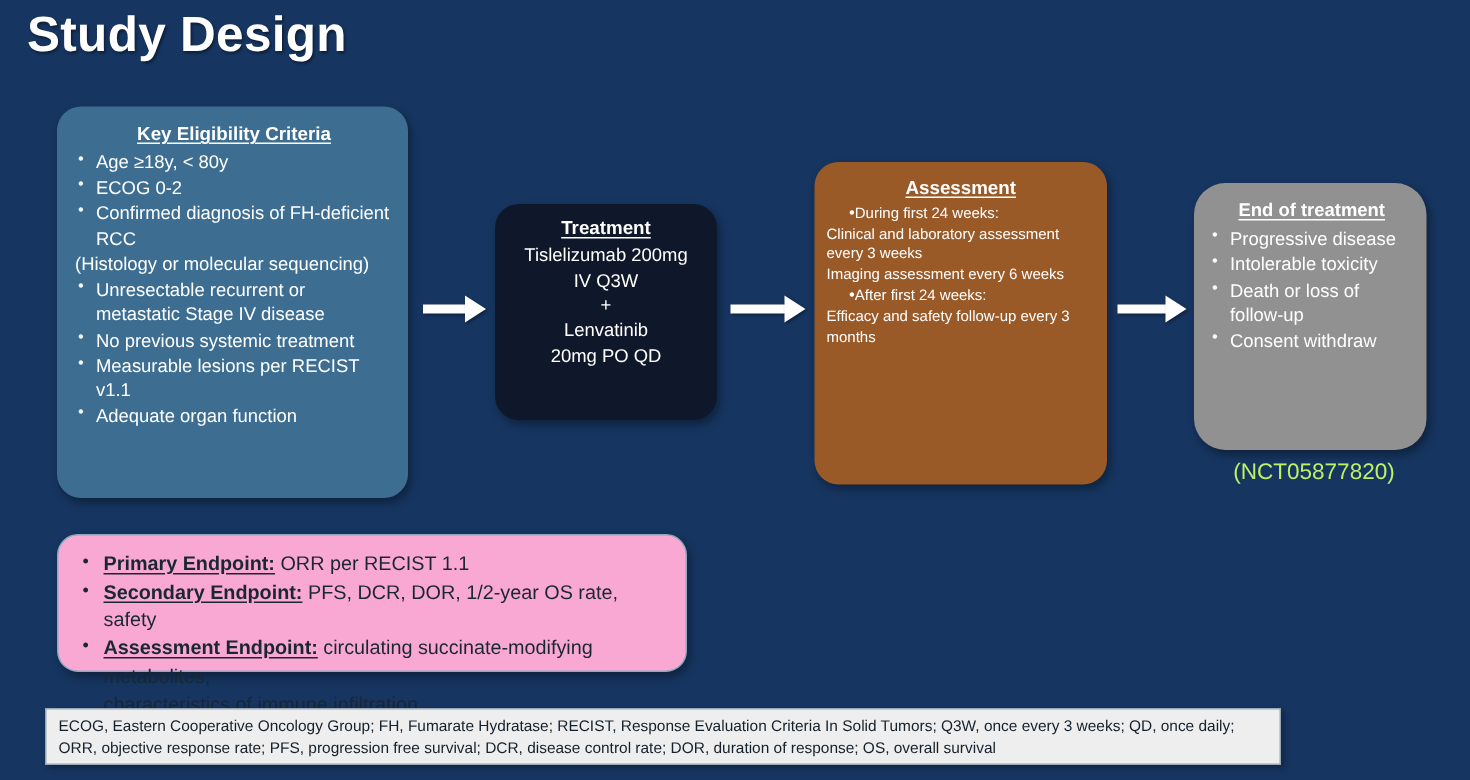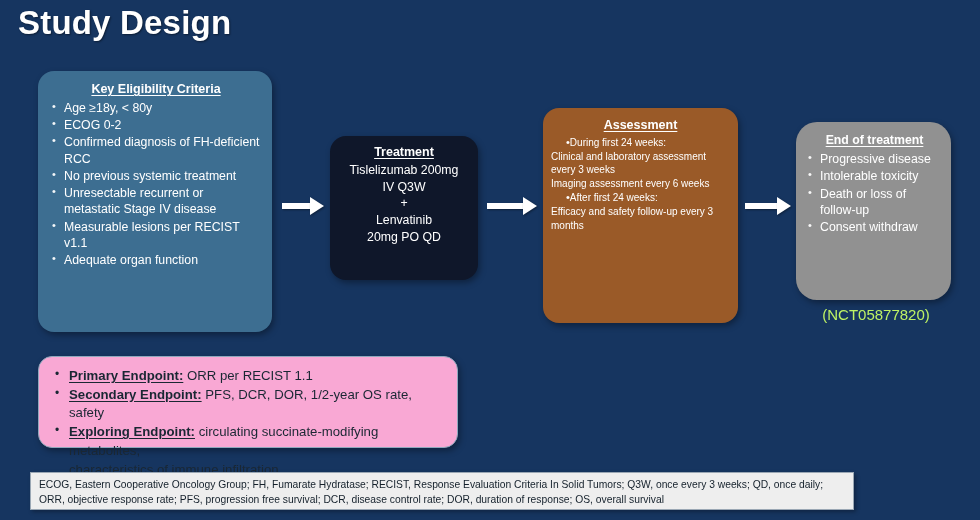--- a/index.html
+++ b/index.html
@@ -175,22 +175,23 @@
 <div id="slide">
 
   <div id="title">Study Design</div>
 
   <div class="fbox" id="elig">
     <div class="hd">Key Eligibility Criteria</div>
     <ul class="bullet">
       <li>Age ≥18y,   &lt; 80y</li>
       <li>ECOG 0-2</li>
       <li>Confirmed diagnosis of FH-deficient RCC</li>
+      <li class="noindent">(Histology or molecular sequencing)</li>
+      <li>Unresectable recurrent or metastatic Stage IV disease</li>
       <li>No previous systemic treatment</li>
-      <li>Unresectable recurrent or metastatic Stage IV disease</li>
       <li>Measurable lesions per RECIST v1.1</li>
       <li>Adequate organ function</li>
     </ul>
   </div>
 
   <div class="arrow" id="arrow1">
     <div class="shaft"></div>
     <div class="head"></div>
   </div>
 
@@ -233,21 +234,21 @@
       <li>Consent withdraw</li>
     </ul>
   </div>
 
   <div id="nct">(NCT05877820)</div>
 
   <div id="endpoints">
     <ul>
       <li><span class="lbl">Primary Endpoint:</span><span> ORR per RECIST 1.1</span></li>
       <li><span class="lbl">Secondary Endpoint:</span><span> PFS, DCR, DOR, 1/2-year OS rate, safety</span></li>
-      <li><span class="lbl">Exploring Endpoint:</span><span> circulating succinate-modifying metabolites,</span></li>
+      <li><span class="lbl">Assessment Endpoint:</span><span> circulating succinate-modifying metabolites,</span></li>
       <li class="cont">characteristics of immune infiltration</li>
     </ul>
   </div>
 
   <div id="footnote">
     <div>ECOG, Eastern Cooperative Oncology Group; FH, Fumarate Hydratase; RECIST, Response Evaluation Criteria In Solid Tumors; Q3W, once every 3 weeks; QD, once daily;</div>
     <div>ORR, objective response rate; PFS, progression free survival; DCR, disease control rate; DOR, duration of response; OS, overall survival</div>
   </div>
 
 </div>

